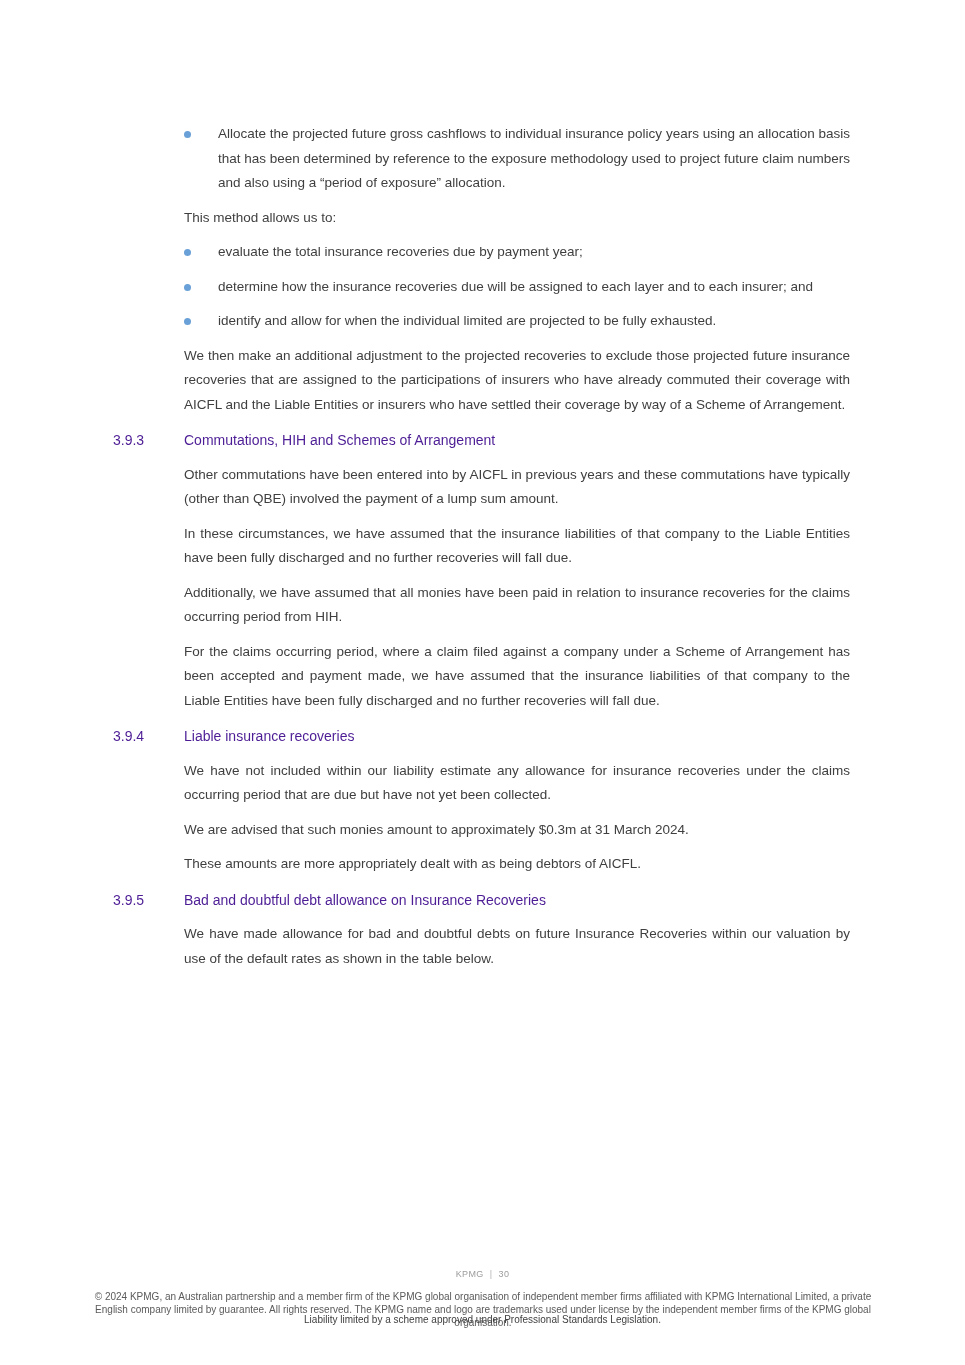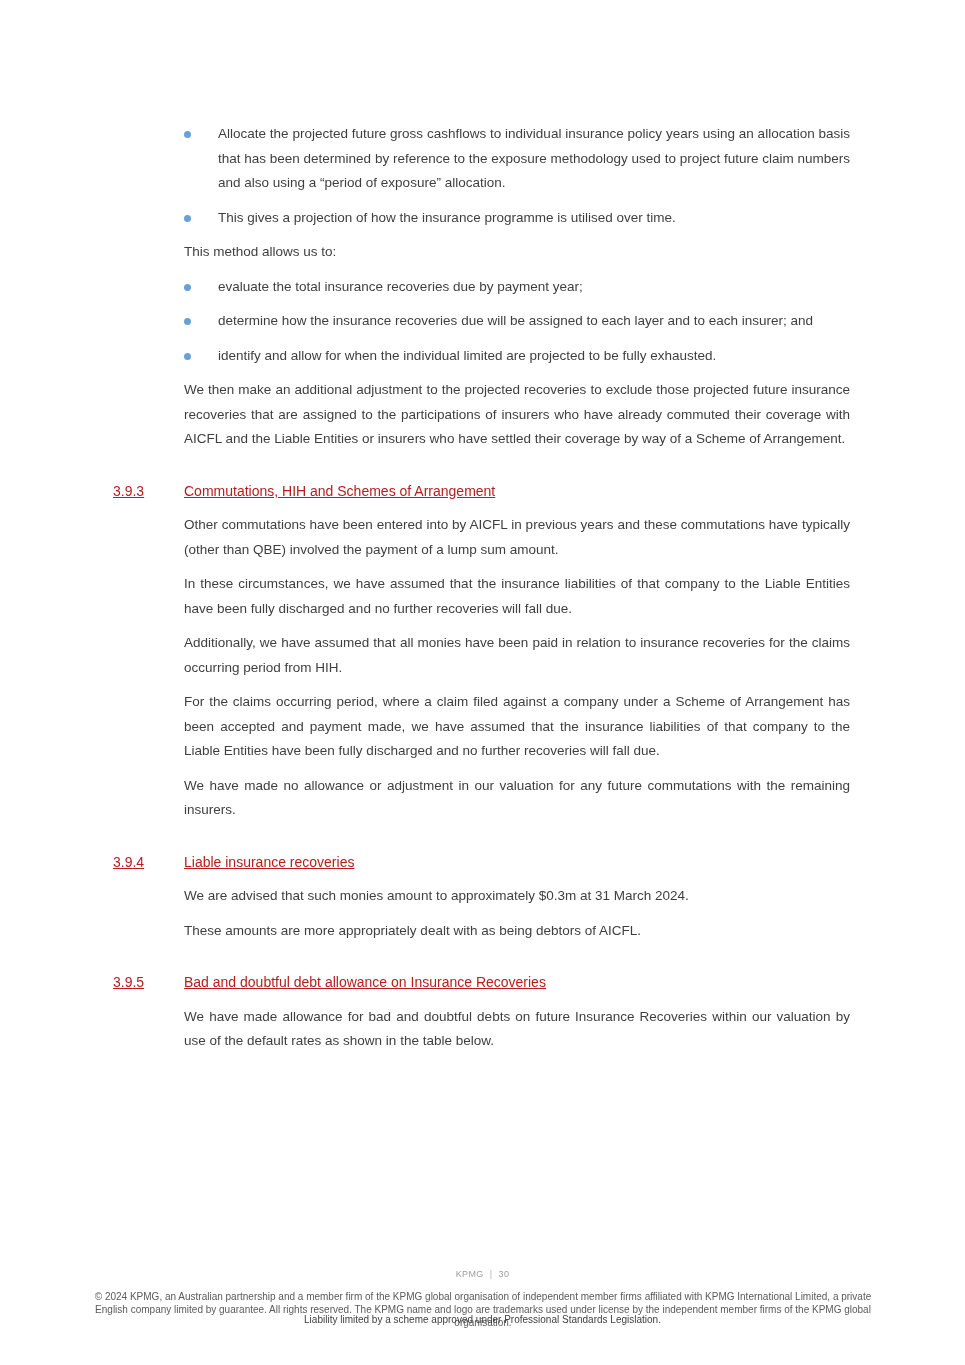--- a/index.html
+++ b/index.html
@@ -38,24 +38,23 @@
     background:#69a0d7;
     margin-top:9px;
   }
   .bullet-text {
     flex:1;
     margin-left:27px;
     text-align:justify;
   }
   .section-heading {
     display:flex;
-    margin-top:17px;
-    color:#b91c1c;
+    margin-top:1px;
+    color:#4c1d95;
     font-size:14px;
-    text-decoration:underline;
   }
   .section-number { flex:0 0 71px; }
   .section-title { flex:1; }
   .footer-pagemark {
     position:absolute;
     top:1268px; left:0;
     width:965px;
     text-align:center;
     font-size:9px;
     line-height:12px;
@@ -84,24 +83,20 @@
 </style>
 </head>
 <body>
 
 <div class="doc-content">
 
   <div class="bullet-item">
     <span class="bullet-dot"></span>
     <div class="bullet-text">Allocate the projected future gross cashflows to individual insurance policy years using an allocation basis that has been determined by reference to the exposure methodology used to project future claim numbers and also using a “period of exposure” allocation.</div>
   </div>
-  <div class="bullet-item">
-    <span class="bullet-dot"></span>
-    <div class="bullet-text">This gives a projection of how the insurance programme is utilised over time.</div>
-  </div>
 
   <div class="para">This method allows us to:</div>
 
   <div class="bullet-item">
     <span class="bullet-dot"></span>
     <div class="bullet-text">evaluate the total insurance recoveries due by payment year;</div>
   </div>
   <div class="bullet-item">
     <span class="bullet-dot"></span>
     <div class="bullet-text">determine how the insurance recoveries due will be assigned to each layer and to each insurer; and</div>
@@ -114,26 +109,26 @@
   <div class="para">We then make an additional adjustment to the projected recoveries to exclude those projected future insurance recoveries that are assigned to the participations of insurers who have already commuted their coverage with AICFL and the Liable Entities or insurers who have settled their coverage by way of a Scheme of Arrangement.</div>
 
   <div class="section-heading">
     <span class="section-number">3.9.3</span>
     <span class="section-title">Commutations, HIH and Schemes of Arrangement</span>
   </div>
   <div class="para">Other commutations have been entered into by AICFL in previous years and these commutations have typically (other than QBE) involved the payment of a lump sum amount.</div>
   <div class="para">In these circumstances, we have assumed that the insurance liabilities of that company to the Liable Entities have been fully discharged and no further recoveries will fall due.</div>
   <div class="para">Additionally, we have assumed that all monies have been paid in relation to insurance recoveries for the claims occurring period from HIH.</div>
   <div class="para">For the claims occurring period, where a claim filed against a company under a Scheme of Arrangement has been accepted and payment made, we have assumed that the insurance liabilities of that company to the Liable Entities have been fully discharged and no further recoveries will fall due.</div>
-  <div class="para">We have made no allowance or adjustment in our valuation for any future commutations with the remaining insurers.</div>
 
   <div class="section-heading">
     <span class="section-number">3.9.4</span>
     <span class="section-title">Liable insurance recoveries</span>
   </div>
+  <div class="para">We have not included within our liability estimate any allowance for insurance recoveries under the claims occurring period that are due but have not yet been collected.</div>
   <div class="para">We are advised that such monies amount to approximately $0.3m at 31 March 2024.</div>
   <div class="para">These amounts are more appropriately dealt with as being debtors of AICFL.</div>
 
   <div class="section-heading">
     <span class="section-number">3.9.5</span>
     <span class="section-title">Bad and doubtful debt allowance on Insurance Recoveries</span>
   </div>
   <div class="para">We have made allowance for bad and doubtful debts on future Insurance Recoveries within our valuation by use of the default rates as shown in the table below.</div>
 
 </div>

